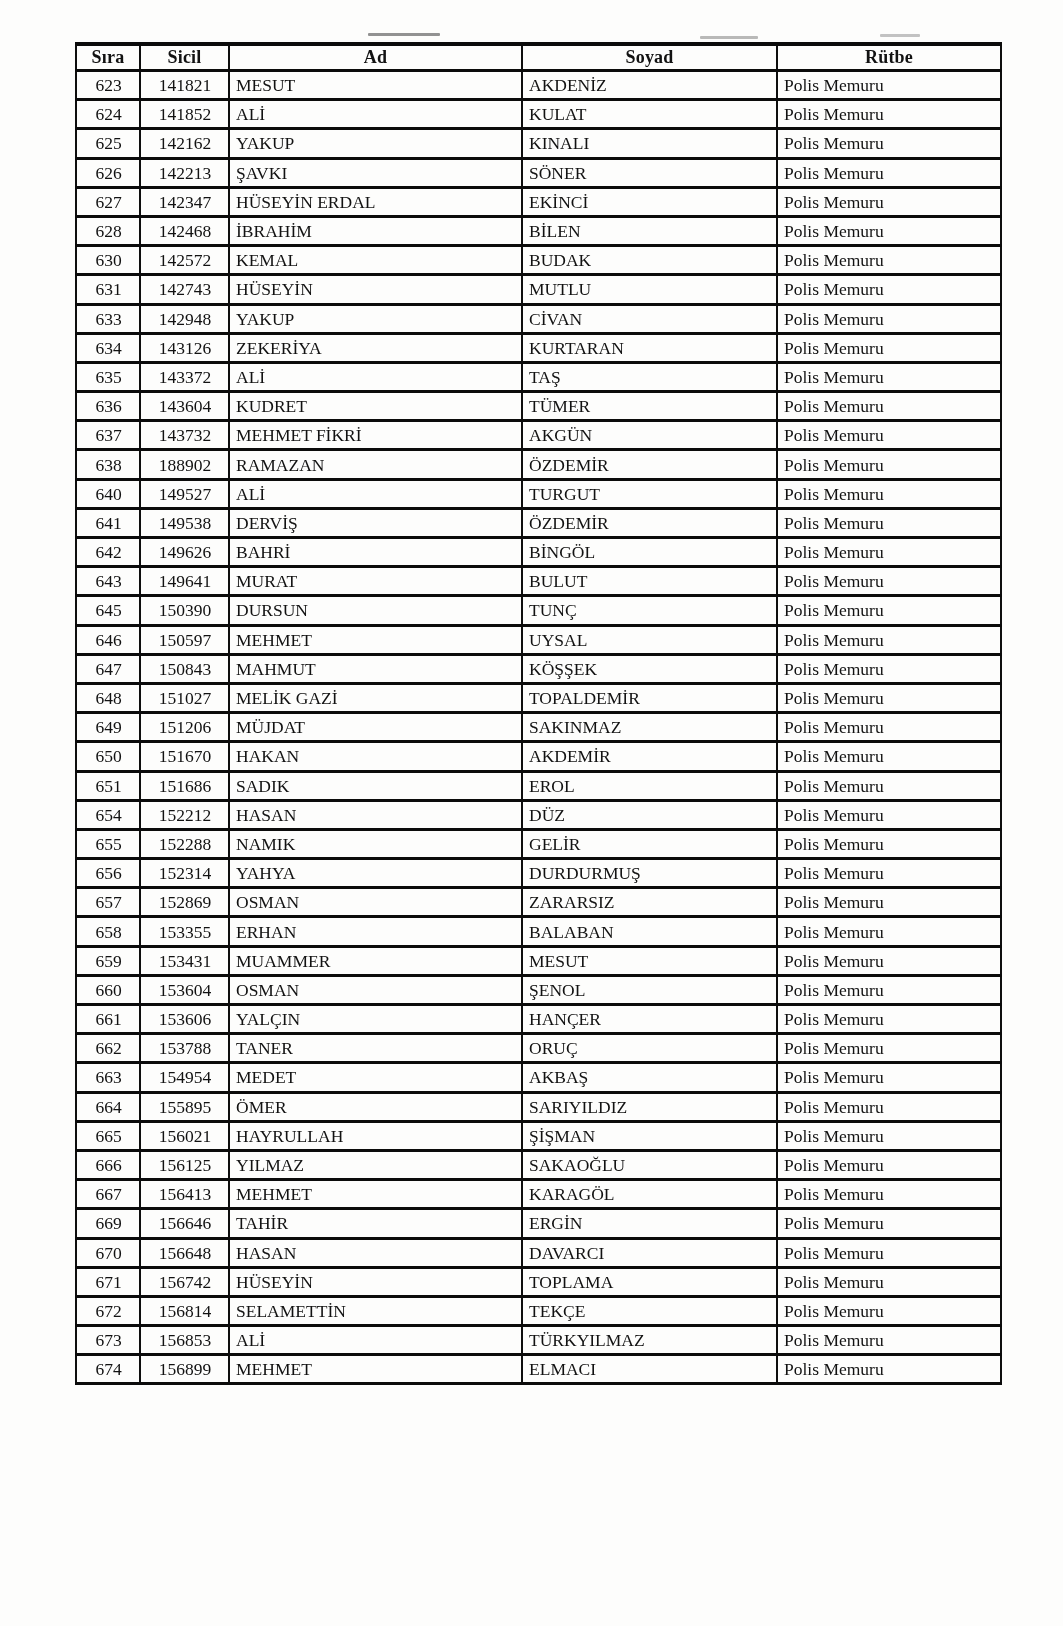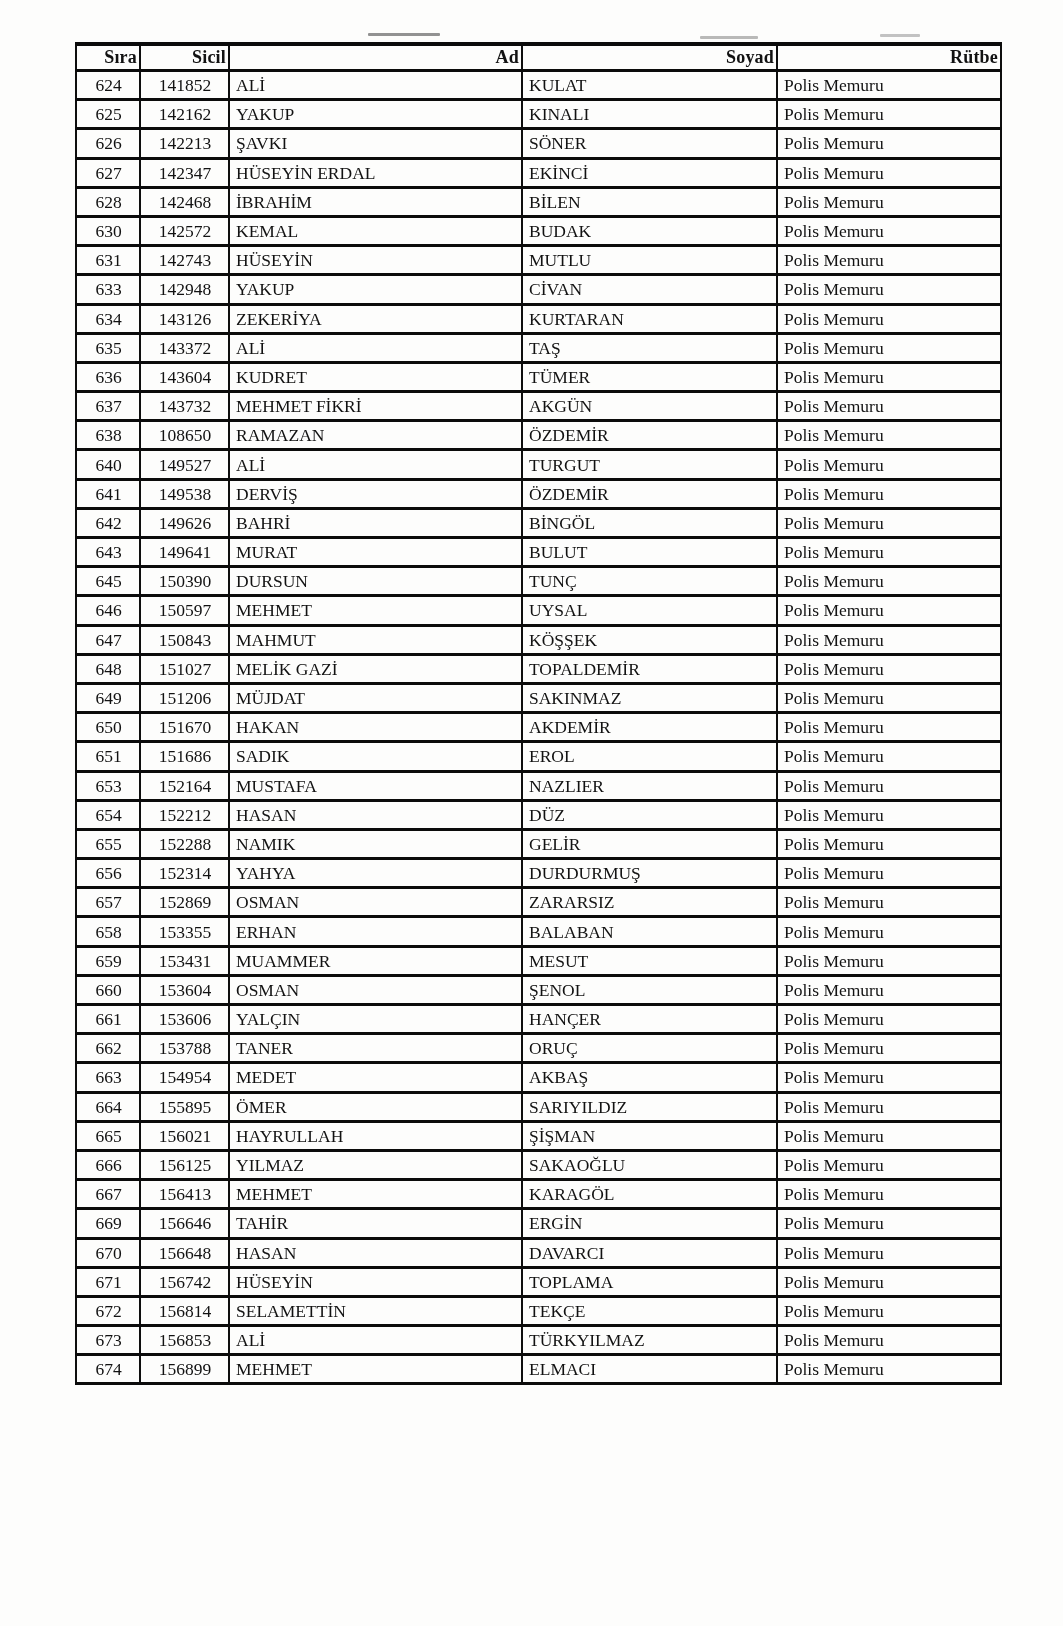--- a/index.html
+++ b/index.html
@@ -32,21 +32,21 @@
     border-bottom: 3px solid #0b0b0b;
     overflow: hidden;
     white-space: nowrap;
     vertical-align: middle;
   }
 
   table.personnel thead th {
     border-top-width: 4px;
     font-size: 18px;
     font-weight: bold;
-    text-align: right;
+    text-align: center;
     height: 23px;
     padding: 0 2px;
     letter-spacing: 0.2px;
   }
 
   table.personnel td {
     font-size: 17.5px;
     height: 25.2px;
     padding: 1px 5px 0 6px;
   }
@@ -88,20 +88,27 @@
       <tr>
         <th>Sıra</th>
         <th>Sicil</th>
         <th>Ad</th>
         <th>Soyad</th>
         <th>Rütbe</th>
       </tr>
     </thead>
     <tbody>
         <tr>
+          <td class="c0">623</td>
+          <td class="c1">141821</td>
+          <td class="c2">MESUT</td>
+          <td class="c3">AKDENİZ</td>
+          <td class="c4">Polis Memuru</td>
+        </tr>
+        <tr>
           <td class="c0">624</td>
           <td class="c1">141852</td>
           <td class="c2">ALİ</td>
           <td class="c3">KULAT</td>
           <td class="c4">Polis Memuru</td>
         </tr>
         <tr>
           <td class="c0">625</td>
           <td class="c1">142162</td>
           <td class="c2">YAKUP</td>
@@ -173,21 +180,21 @@
         </tr>
         <tr>
           <td class="c0">637</td>
           <td class="c1">143732</td>
           <td class="c2">MEHMET FİKRİ</td>
           <td class="c3">AKGÜN</td>
           <td class="c4">Polis Memuru</td>
         </tr>
         <tr>
           <td class="c0">638</td>
-          <td class="c1">108650</td>
+          <td class="c1">188902</td>
           <td class="c2">RAMAZAN</td>
           <td class="c3">ÖZDEMİR</td>
           <td class="c4">Polis Memuru</td>
         </tr>
         <tr>
           <td class="c0">640</td>
           <td class="c1">149527</td>
           <td class="c2">ALİ</td>
           <td class="c3">TURGUT</td>
           <td class="c4">Polis Memuru</td>
@@ -256,27 +263,20 @@
           <td class="c4">Polis Memuru</td>
         </tr>
         <tr>
           <td class="c0">651</td>
           <td class="c1">151686</td>
           <td class="c2">SADIK</td>
           <td class="c3">EROL</td>
           <td class="c4">Polis Memuru</td>
         </tr>
         <tr>
-          <td class="c0">653</td>
-          <td class="c1">152164</td>
-          <td class="c2">MUSTAFA</td>
-          <td class="c3">NAZLIER</td>
-          <td class="c4">Polis Memuru</td>
-        </tr>
-        <tr>
           <td class="c0">654</td>
           <td class="c1">152212</td>
           <td class="c2">HASAN</td>
           <td class="c3">DÜZ</td>
           <td class="c4">Polis Memuru</td>
         </tr>
         <tr>
           <td class="c0">655</td>
           <td class="c1">152288</td>
           <td class="c2">NAMIK</td>

